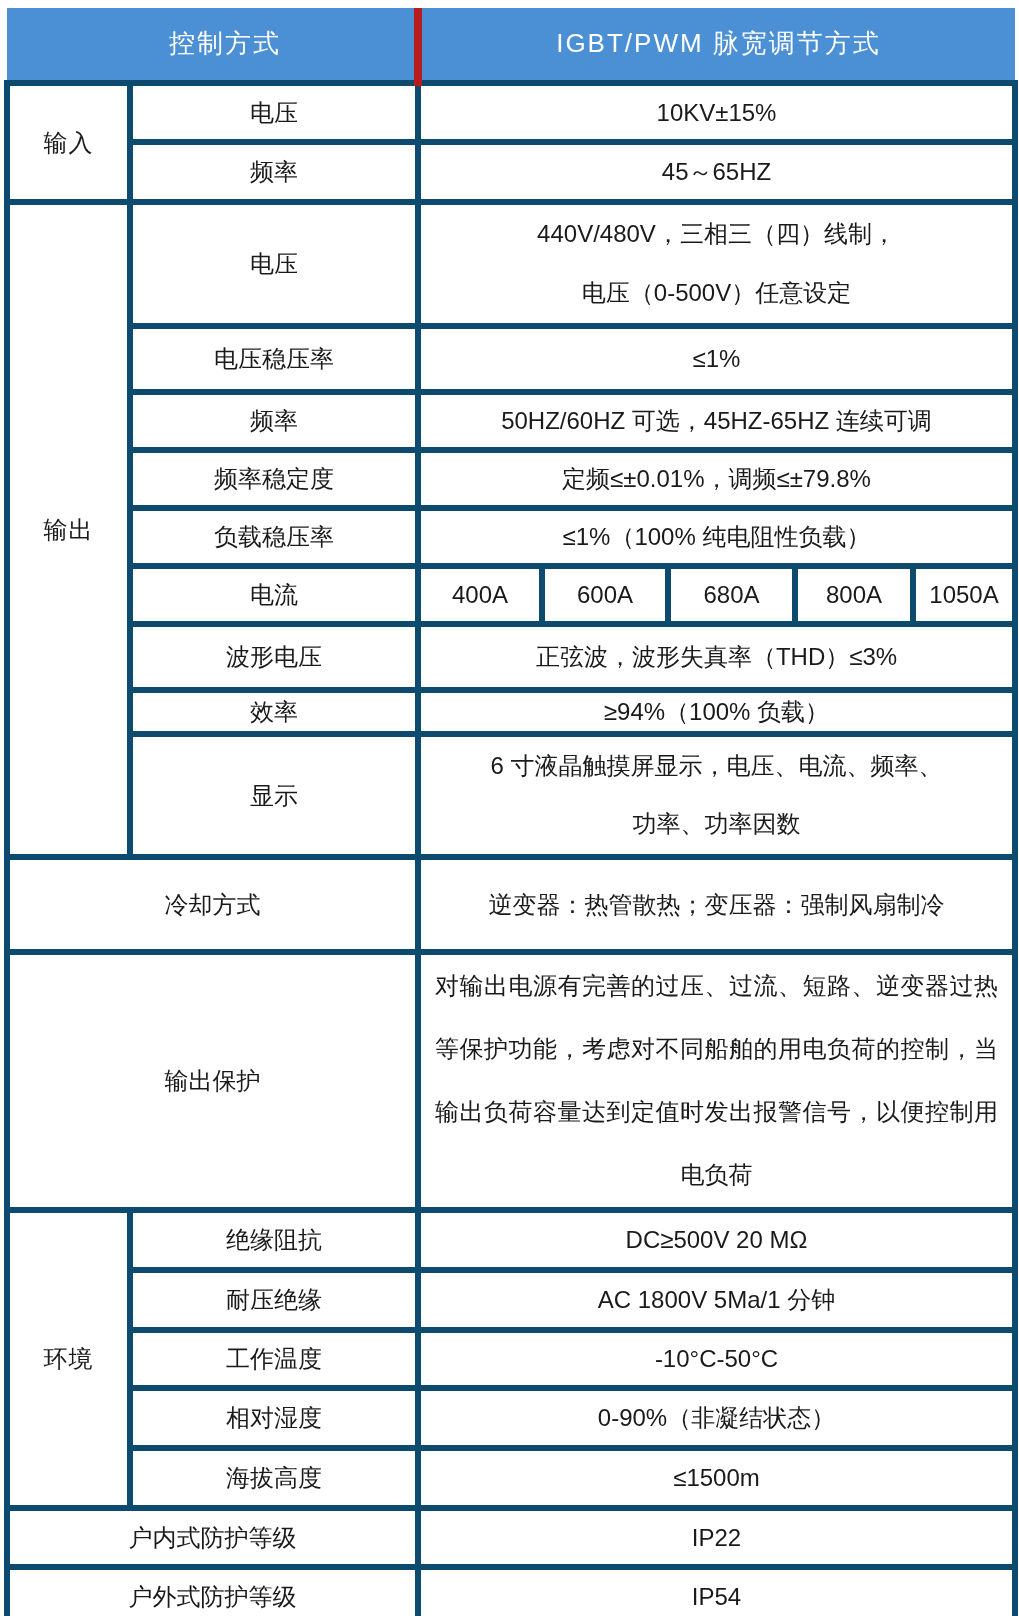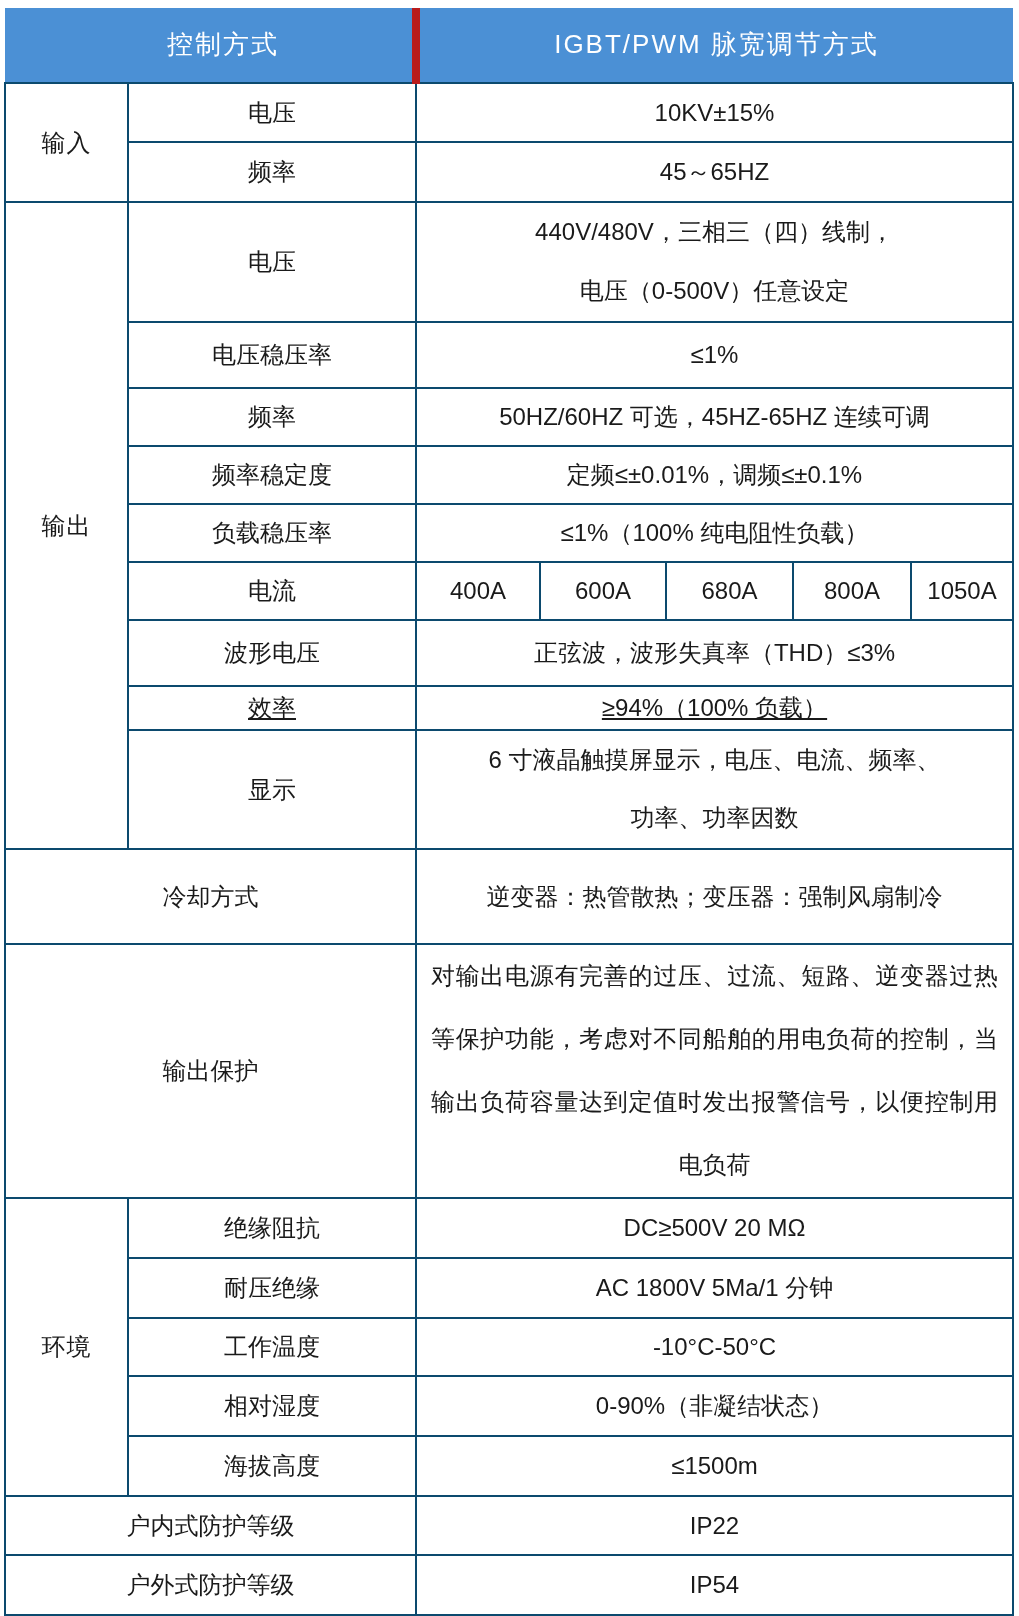--- a/index.html
+++ b/index.html
@@ -11,34 +11,34 @@
   .wrap{position:absolute;left:4px;top:8px;}
   table.spec{border-collapse:collapse;table-layout:fixed;width:1010px;}
   col.c-sec{width:123px;}
   col.c-lbl{width:288px;}
   col.c-v1{width:124px;}
   col.c-v2{width:126px;}
   col.c-v3{width:127px;}
   col.c-v4{width:118px;}
   col.c-v5{width:102px;}
   td{
-    border:2px solid #0c4a6e;
+    border:6px solid #0c4a6e;
     text-align:center;vertical-align:middle;
     font-size:24px;line-height:1.3;padding:0;
     overflow:hidden;
   }
   td.hdr{
     background:#4B90D5;color:#ffffff;
     border:none;font-size:26px;letter-spacing:2px;
   }
   td.hdr-l{border-right:2px solid #151515;padding-left:29px;}
   td.hdr-r{border-left:8px solid #b91c1c;}
   tr.r-hdr{height:75px;}
   .rh57{height:66px;} .rh58{height:58px;} .rh59{height:59px;}
-  .rh60{height:60px;} .rh62{height:44px;text-decoration:underline;} .rh73{height:95px;}
+  .rh60{height:60px;} .rh62{height:44px;} .rh73{height:95px;}
   .rh116{height:116px;} .rh118{height:118px;} .rh252{height:252px;}
   td.two-line{line-height:2.45;}
   td.para{
     text-align:justify;
     text-align-last:center;
     line-height:2.62;
     padding:0 14px;
   }
   .sec-label{letter-spacing:1px;}
 </style>
@@ -84,21 +84,21 @@
     <tr class="rh57">
       <td>电压稳压率</td>
       <td colspan="5">≤1%</td>
     </tr>
     <tr class="rh58">
       <td>频率</td>
       <td colspan="5">50HZ/60HZ 可选，45HZ-65HZ 连续可调</td>
     </tr>
     <tr class="rh58">
       <td>频率稳定度</td>
-      <td colspan="5">定频≤±0.01%，调频≤±0.1%</td>
+      <td colspan="5">定频≤±0.01%，调频≤±79.8%</td>
     </tr>
     <tr class="rh58">
       <td>负载稳压率</td>
       <td colspan="5">≤1%（100% 纯电阻性负载）</td>
     </tr>
     <tr class="rh58">
       <td>电流</td>
       <td>400A</td>
       <td>600A</td>
       <td>680A</td>

